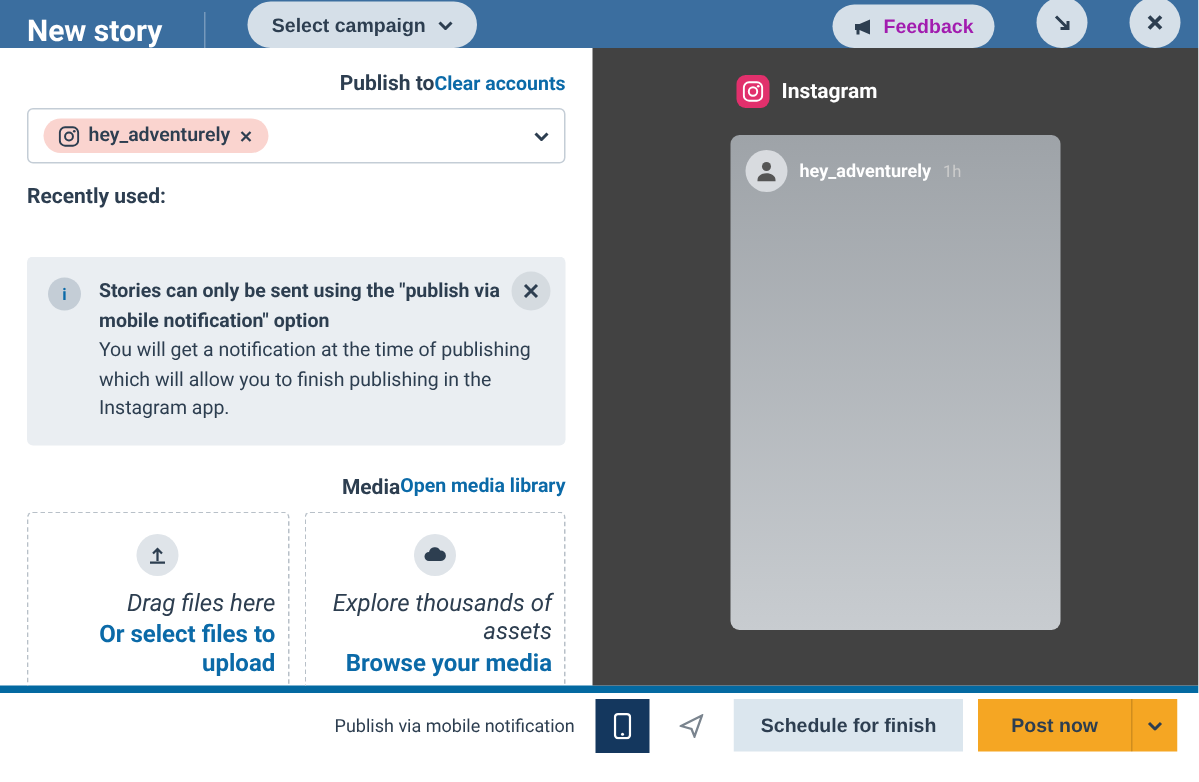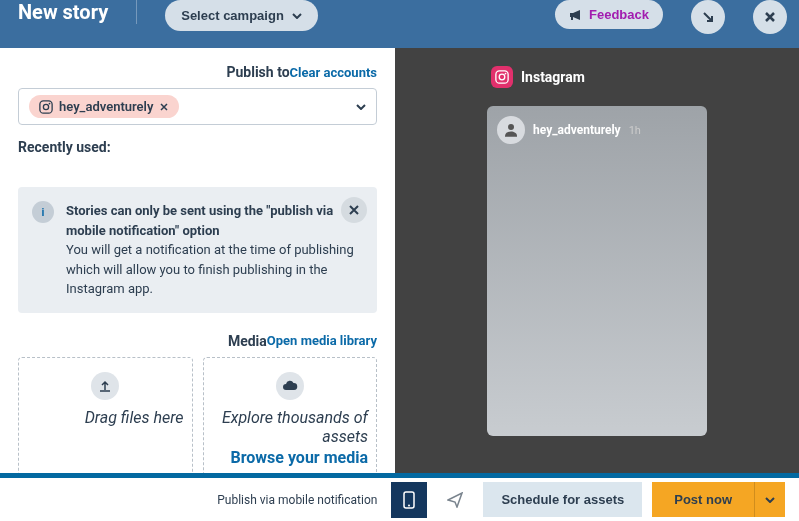--- a/index.html
+++ b/index.html
@@ -1,17 +1,17 @@
 <!DOCTYPE html>
 <html><head>
 <meta charset="utf-8">
 <style>
 *{margin:0;padding:0;box-sizing:border-box}
 body{font-family:-apple-system,BlinkMacSystemFont,"Segoe UI",Roboto,Arial,sans-serif;width:799px;height:521px;background:#fff;color:#2d3e50;overflow:hidden;font-size:14px}
-.header{height:48px;background:#3b6e9f;display:flex;align-items:flex-start;padding:0 12px;gap:28px}
+.header{height:32px;background:#3b6e9f;display:flex;align-items:flex-end;padding:0 12px;gap:28px}
 .title{color:#fff;font-weight:700;font-size:20px;padding-left:6px}
 .vdiv{width:1px;height:24px;background:rgba(255,255,255,.3)}
 .campaign-btn{background:#d5dfe8;border:none;border-radius:20px;padding:8px 16px;font-size:13px;font-weight:600;color:#2d3e50;display:flex;align-items:center;gap:8px;cursor:pointer}
 .spacer{flex:1}
 .feedback-btn{background:#d5dfe8;border:none;border-radius:20px;padding:7px 14px;font-size:13px;font-weight:600;color:#a21caf;display:flex;align-items:center;gap:6px;cursor:pointer}
 .icon-btn{width:34px;height:34px;border-radius:50%;background:#d5dfe8;border:none;display:flex;align-items:center;justify-content:center;cursor:pointer;color:#2d3e50}
 .main{display:flex;height:425px}
 .left{width:395px;padding:16px 18px;overflow-y:auto}
 .right{flex:1;background:#424242;display:flex;flex-direction:column;align-items:center;padding:18px}
 .row{display:flex;justify-content:flex-end;align-items:center;margin-bottom:8px}
@@ -125,20 +125,21 @@
       <div class="link">Open media library</div>
     </div>
     <div class="media-row">
       <div class="drop">
         <div class="icon-circle">
           <svg width="14" height="14" viewBox="0 0 14 14">
               <path d="M7 11V3M4 6l3-3 3 3M2 12h10" stroke="#2d3e50" stroke-width="1.5" fill="none"></path>
             </svg>
         </div>
         <em>Drag files here</em>
+        <div class="cta">Or select files to upload</div>
       </div>
       <div class="drop">
         <div class="icon-circle">
           <svg width="16" height="12" viewBox="0 0 16 12">
               <path d="M4 10a3 3 0 010-6 4 4 0 017.5-1A3 3 0 0112 10H4z" fill="#2d3e50"></path>
             </svg>
         </div>
         <em>Explore thousands of assets</em>
         <div class="cta">Browse your media</div>
       </div>
@@ -178,21 +179,21 @@
     <svg width="12" height="18" viewBox="0 0 12 18">
         <rect x="1" y="1" width="10" height="16" rx="2" fill="none" stroke="#fff" stroke-width="1.5"></rect>
         <circle cx="6" cy="14.5" r="1" fill="#fff"></circle>
       </svg>
   </button>
   <button class="sq-btn sq-inactive">
     <svg width="16" height="16" viewBox="0 0 16 16">
         <path d="M1 8l14-7-5 14-2-5-7-2z" fill="none" stroke="#7a848e" stroke-width="1.5"></path>
       </svg>
   </button>
-  <button class="sched-btn">Schedule for assets</button>
+  <button class="sched-btn">Schedule for finish</button>
   <div class="post-group">
     <button class="post-btn">Post now</button>
     <button class="post-drop">
       <svg width="10" height="6" viewBox="0 0 10 6">
           <path d="M1 1l4 4 4-4" stroke="#2d3e50" stroke-width="2" fill="none"></path>
         </svg>
     </button>
   </div>
 </div>
 

